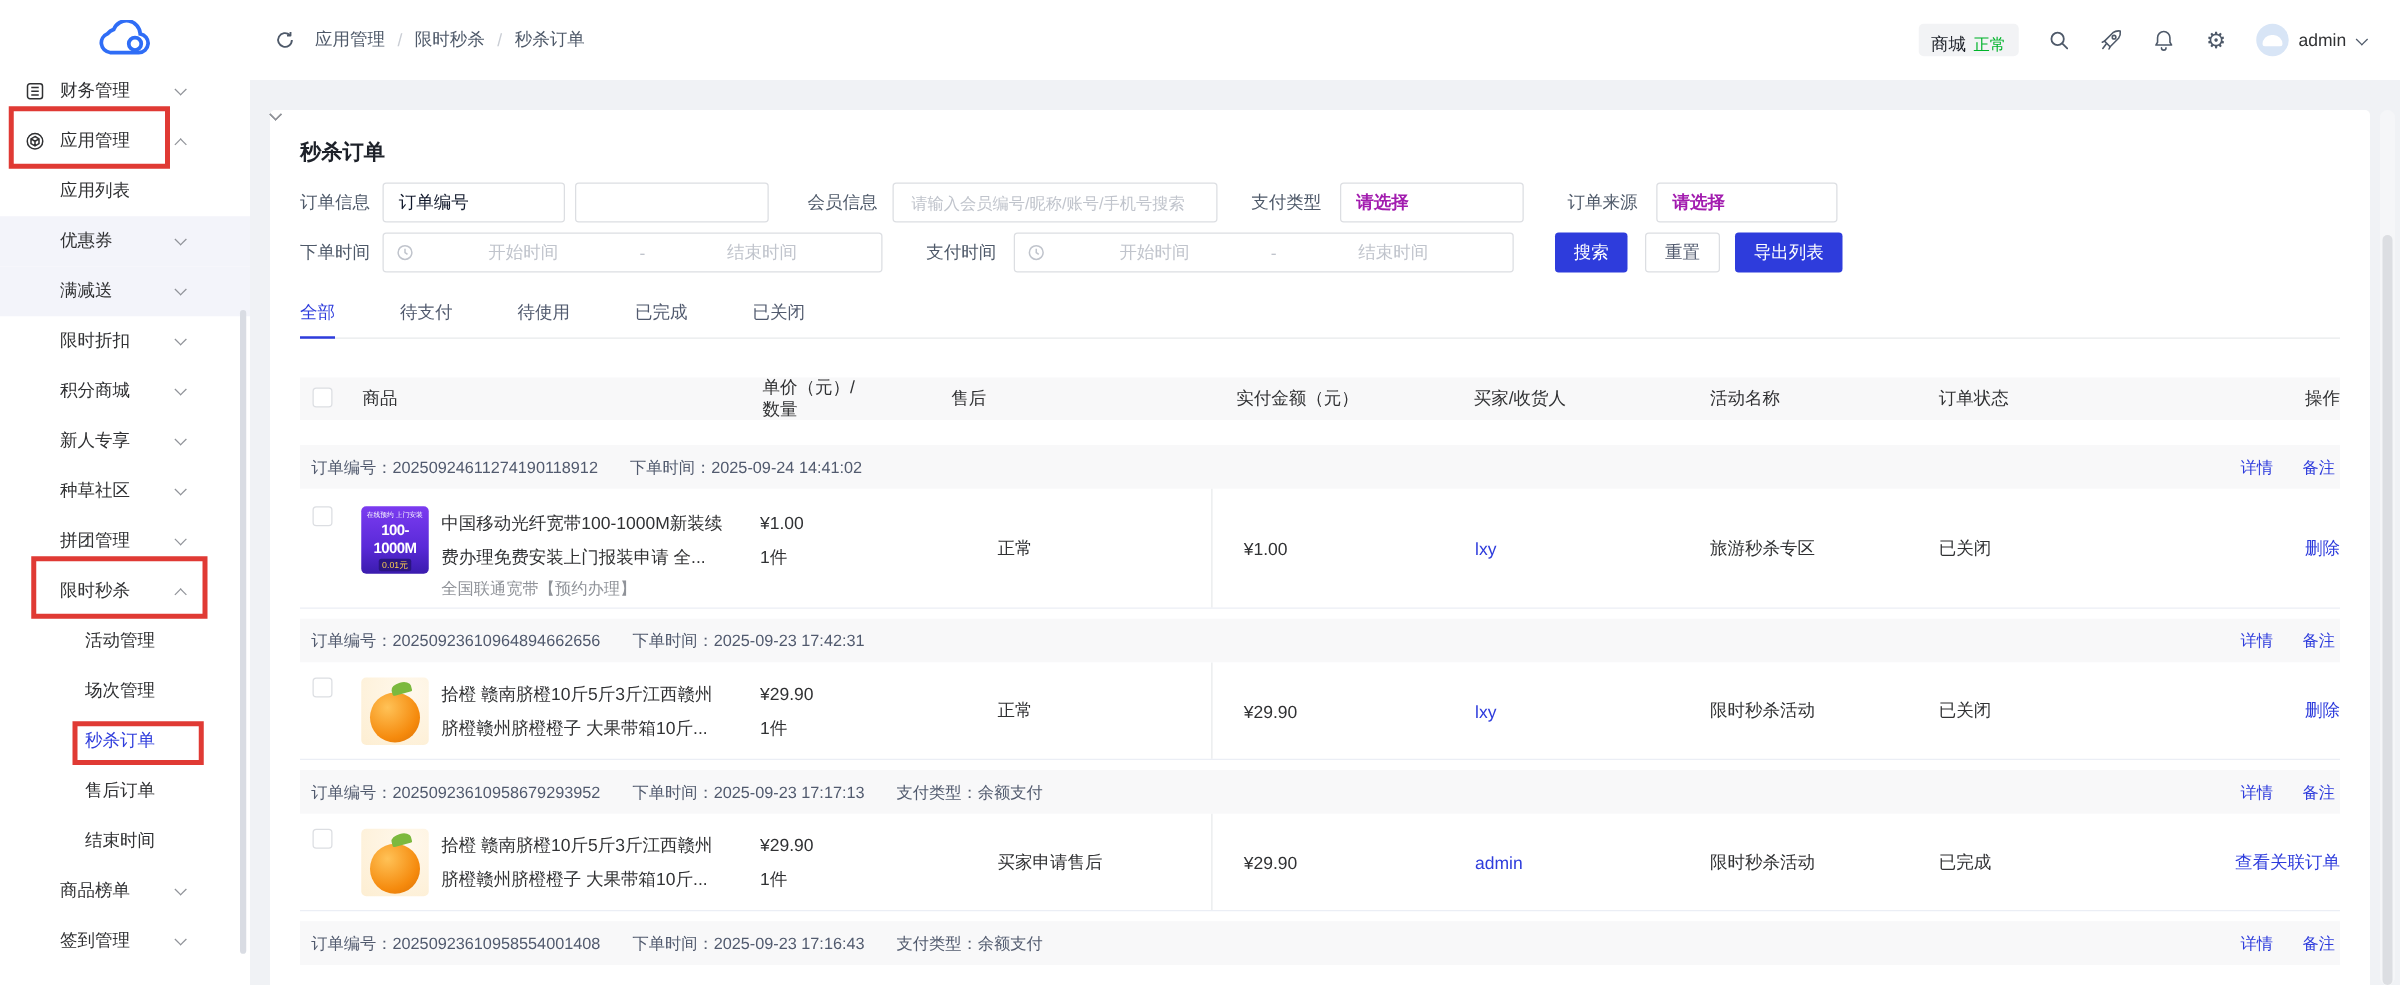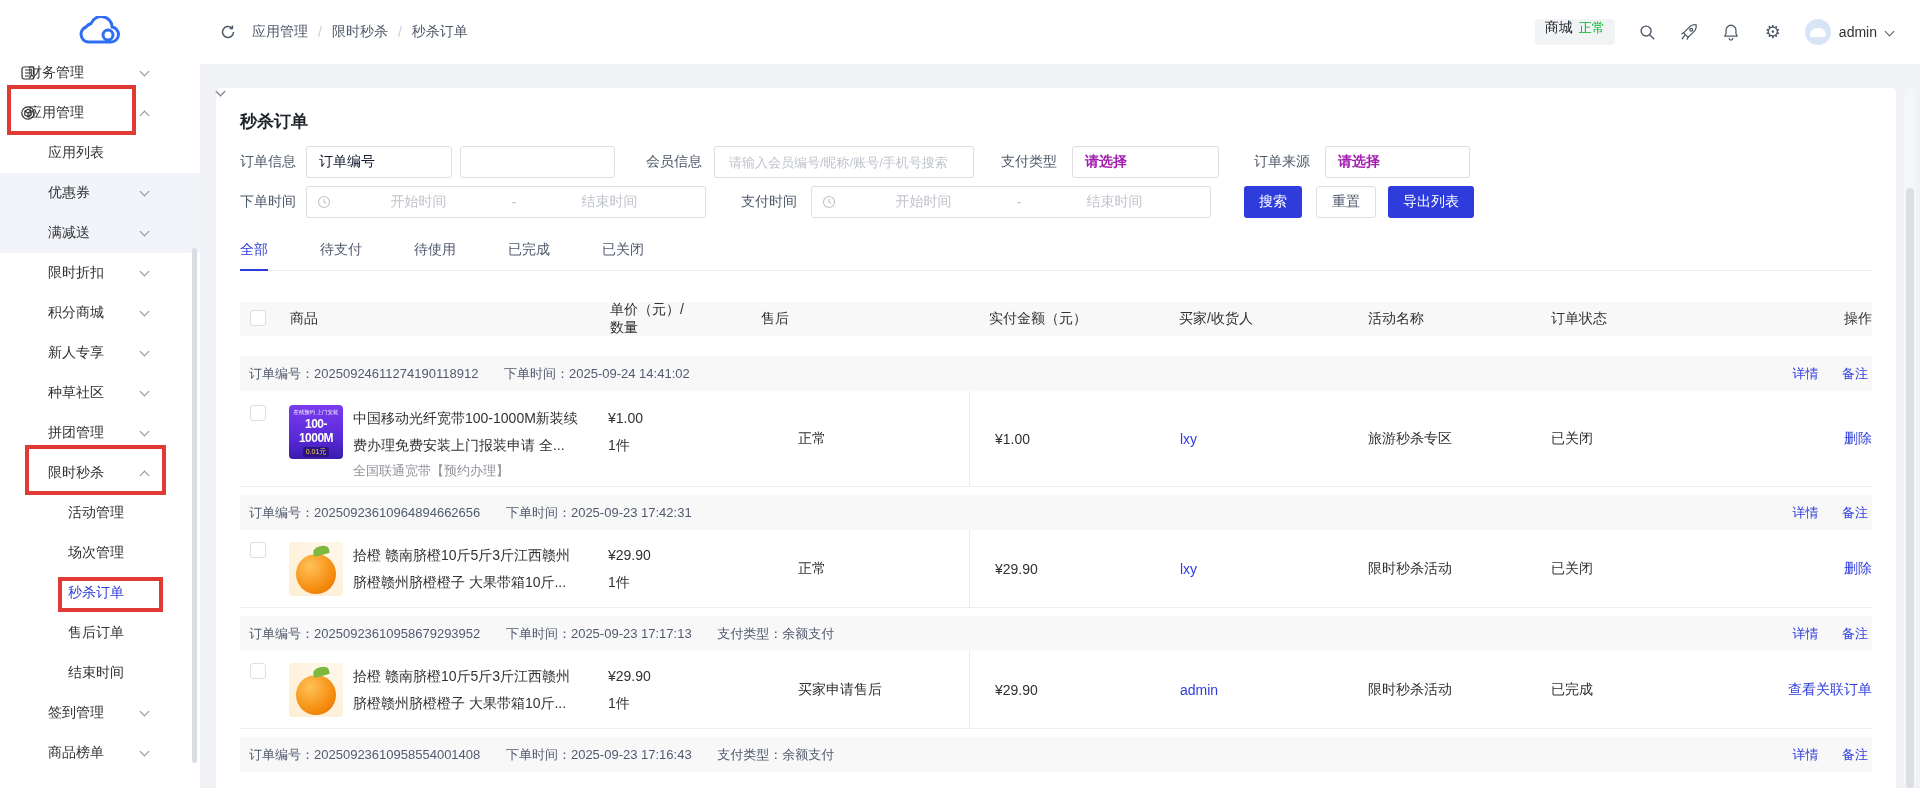--- a/index.html
+++ b/index.html
@@ -11,21 +11,21 @@
   a { text-decoration:none; cursor:pointer; }
 
   
   .sidebar { position:absolute; left:0; top:0; width:200px; height:788px; background:#fff; z-index:5; }
   .logo { position:absolute; top:16px; left:0; width:200px; display:flex; justify-content:center; }
   .menu { position:absolute; top:58px; left:0; right:0; bottom:0; overflow:hidden; }
   .mi { height:40px; display:flex; align-items:center; position:relative; cursor:pointer; color:#303133; }
   .mi:first-child { margin-top:-5px; }
   .mi.hl { background:#f3f4fa; }
   .mi .mi-icon { position:absolute; left:20px; width:18px; height:18px; display:flex; align-items:center; }
-  .mi.l1 { padding-left:28px; }
+  .mi.l1 { padding-left:48px; }
   .mi.l2 { padding-left:48px; }
   .mi.l3 { padding-left:68px; }
   .mi.active { color:#2e3cdc; }
   .chev { position:absolute; right:50px; width:10px; height:10px; }
   .chev::before { content:""; position:absolute; left:1px; top:0; width:6px; height:6px;
     border-right:1.4px solid #909399; border-bottom:1.4px solid #909399; transform:rotate(45deg); }
   .chev.up::before { transform:rotate(-135deg); top:4px; }
   .side-thumb { position:absolute; right:3px; top:248px; width:5px; height:515px; background:#d9dce3; border-radius:3px; }
 
   
@@ -33,21 +33,21 @@
   .anno1 { left:7px; top:85px; width:129px; height:50px; }
   .anno2 { left:25px; top:445px; width:141px; height:50px; }
   .anno3 { left:58px; top:577px; width:105px; height:35px; }
 
   
   .topbar { position:absolute; left:200px; top:0; width:1720px; height:64px; background:#fff; }
   .crumbs { position:absolute; left:20px; top:0; height:64px; display:flex; align-items:center; color:#4e5969; }
   .crumb-sep { margin:0 10px; color:#c9cdd4; }
   .refresh-btn { margin-right:16px; display:flex; cursor:pointer; }
   .top-right { position:absolute; right:25px; top:0; height:64px; display:flex; align-items:center; gap:22px; }
-  .shop-badge { background:#f2f3f5; border-radius:4px; height:26px; padding:0 10px; display:flex; align-items:flex-start; cursor:pointer; }
+  .shop-badge { background:#f2f3f5; border-radius:4px; height:26px; padding:0 10px; display:flex; align-items:flex-end; cursor:pointer; }
   .shop-badge .nm { color:#1d2129; }
   .shop-badge .st { color:#00b42a; margin-left:6px; font-size:13px; }
   .tool-ic { width:20px; height:20px; display:flex; align-items:center; justify-content:center; cursor:pointer; color:#4e5969; font-size:18px; }
   .userbox { display:flex; align-items:center; gap:8px; cursor:pointer; }
   .avatar { width:26px; height:26px; border-radius:50%; background:#d8e5f6; position:relative; overflow:hidden; }
   .avatar::after { content:""; position:absolute; left:5px; top:9px; width:16px; height:9px; background:#fff; border-radius:8px 8px 2px 2px; }
   .user-chev { width:10px; height:10px; position:relative; }
   .user-chev::before { content:""; position:absolute; left:1px; top:1px; width:6px; height:6px;
     border-right:1.4px solid #4e5969; border-bottom:1.4px solid #4e5969; transform:rotate(45deg); }
 
@@ -209,25 +209,25 @@
     <div class="mi l3 active">
       <span class="mi-label">秒杀订单</span>
     </div>
     <div class="mi l3">
       <span class="mi-label">售后订单</span>
     </div>
     <div class="mi l3">
       <span class="mi-label">结束时间</span>
     </div>
     <div class="mi l2">
+      <span class="mi-label">商品榜单</span>
+      <span class="chev"></span>
+    </div>
+    <div class="mi l2">
       <span class="mi-label">签到管理</span>
-      <span class="chev"></span>
-    </div>
-    <div class="mi l2">
-      <span class="mi-label">商品榜单</span>
       <span class="chev"></span>
     </div>
   </nav>
   <div class="side-thumb"></div>
   <div class="anno anno1"></div>
   <div class="anno anno2"></div>
   <div class="anno anno3"></div>
 </aside>
 
 <header class="topbar">

